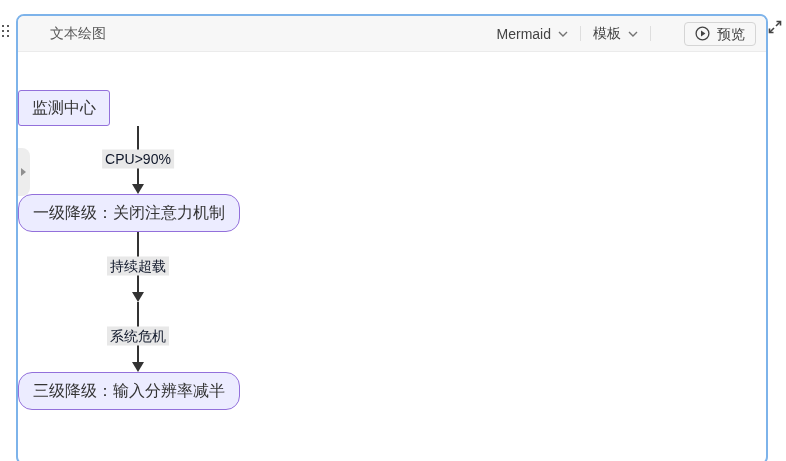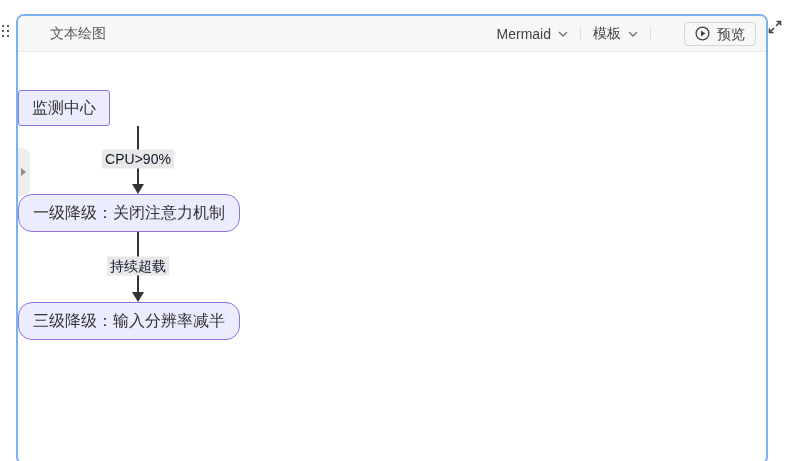--- a/index.html
+++ b/index.html
@@ -129,19 +129,24 @@
 
         <div class="node rounded">一级降级：关闭注意力机制</div>
 
         <div class="connector c2">
           <div class="line"></div>
           <div class="arrowhead"></div>
           <div class="edge-label">持续超载</div>
         </div>
 
 
+        <div class="connector c3">
+          <div class="line"></div>
+          <div class="arrowhead"></div>
+          <div class="edge-label">系统危机</div>
+        </div>
 
         <div class="node rounded">三级降级：输入分辨率减半</div>
 
       </div>
     </div>
   </div>
 </div>
 
 </body></html>

